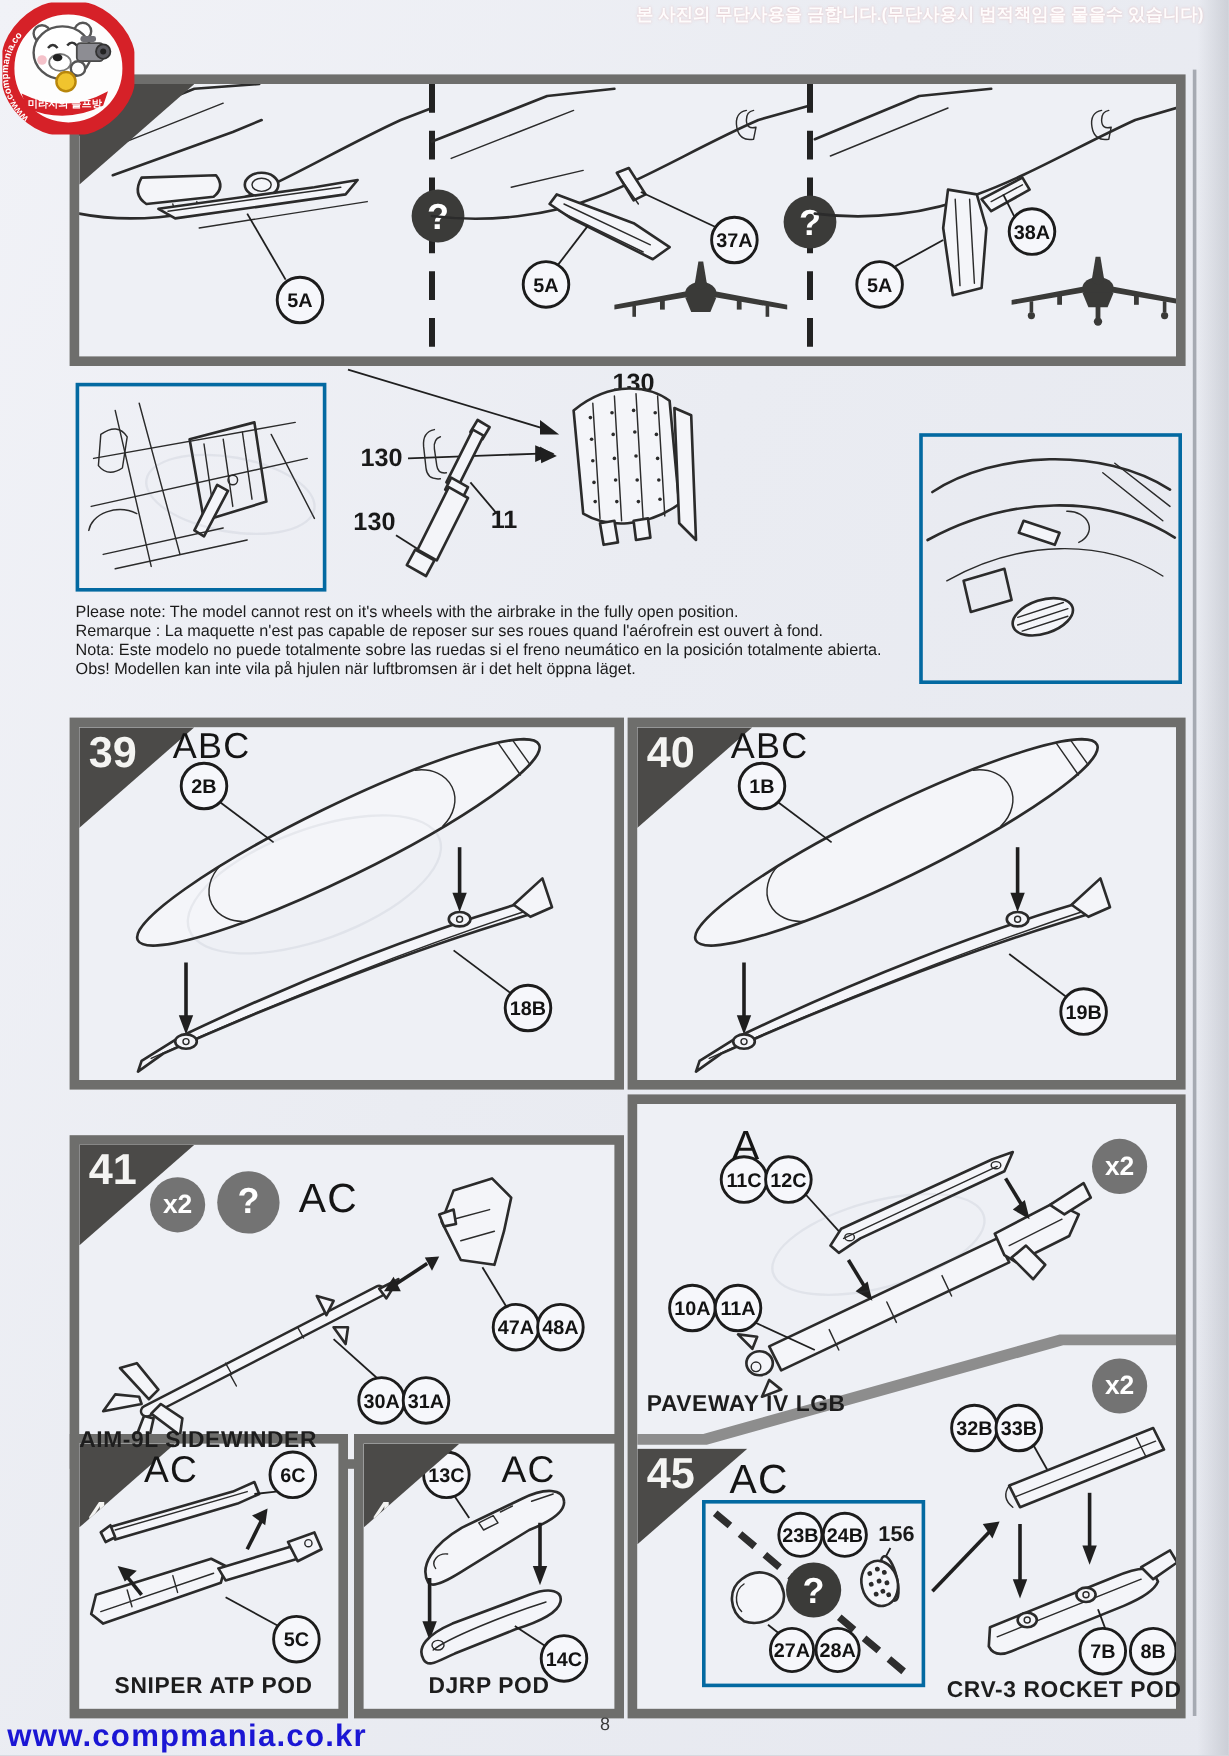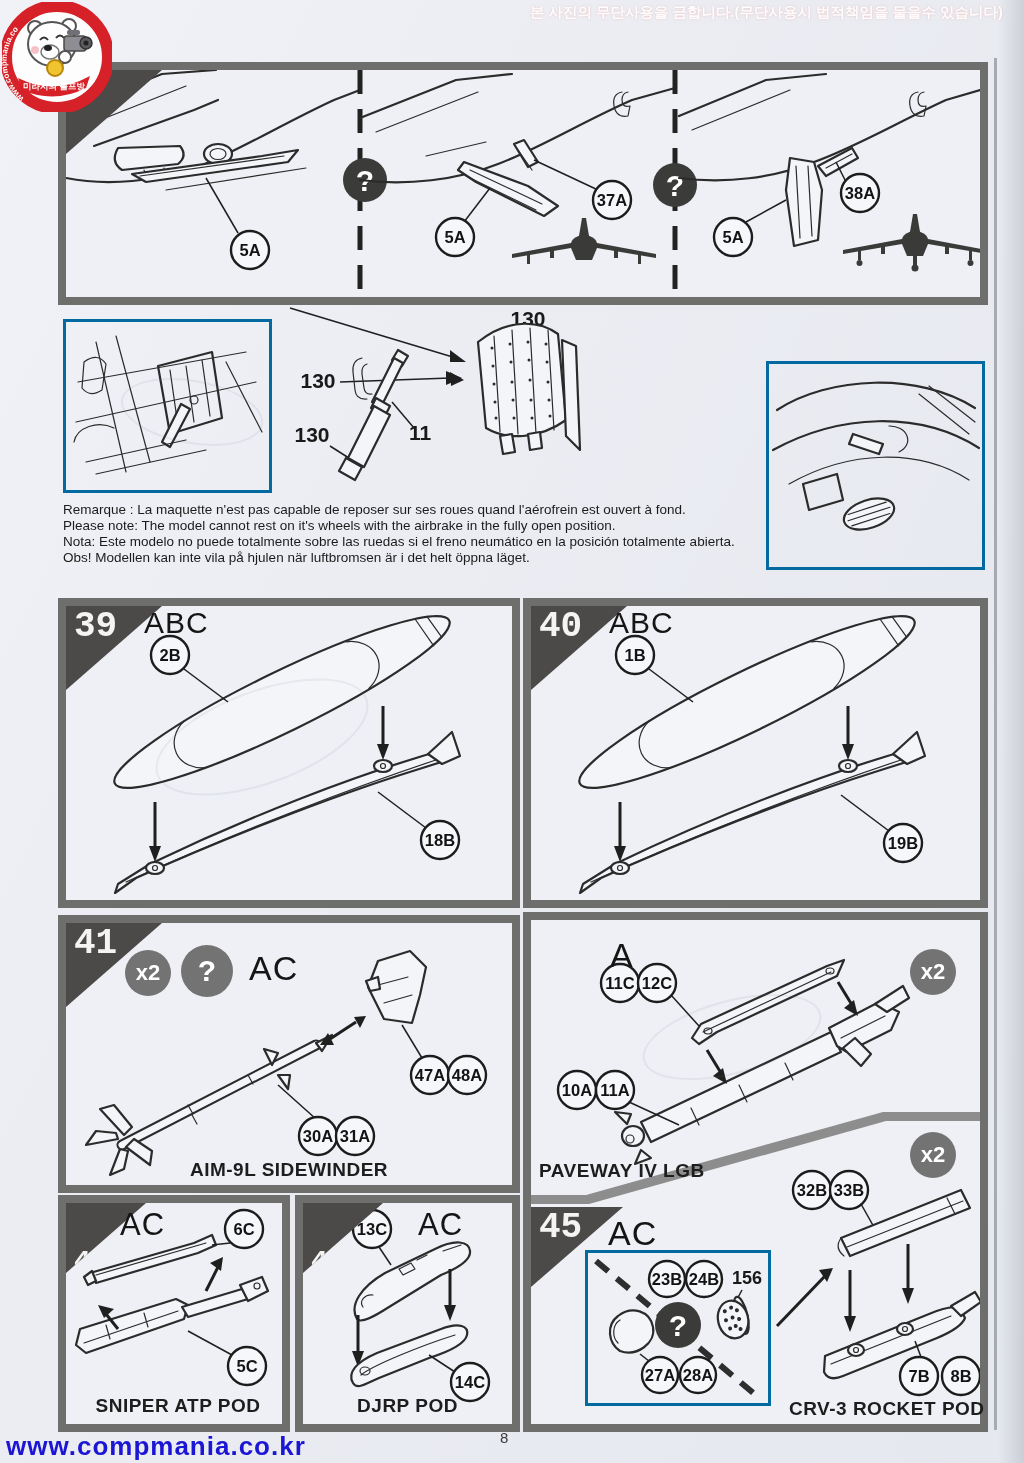--- a/index.html
+++ b/index.html
@@ -5,21 +5,21 @@
   html,body{margin:0;padding:0;background:#cfd2d8;}
   .page{position:relative;width:1024px;height:1463px;margin:0 auto;overflow:hidden;
     background:linear-gradient(115deg,#f1f2f7 0%,#eaecf2 45%,#e6e8ef 100%);
     font-family:"Liberation Sans",sans-serif;color:#1c1c1c;}
   .panel{position:absolute;border:8px solid #6e6e6c;background:#eef0f5;box-sizing:border-box;}
   .inset{position:absolute;border:3px solid #0369a1;box-sizing:border-box;background:transparent;}
   .art{position:absolute;left:0;top:0;width:100%;height:100%;}
   .corner{position:absolute;left:0;top:0;width:96px;height:84px;background:#4b4a48;
     clip-path:polygon(0 0,100% 0,0 100%);z-index:5;}
   .corner.small{width:80px;height:70px;}
-  .stepnum{position:absolute;left:8px;top:0px;font-weight:bold;font-size:36px;color:#f4f4f2;font-family:Liberation Mono, monospace;}
+  .stepnum{position:absolute;left:8px;top:0px;font-weight:bold;font-size:36px;color:#f4f4f2;}
   .corner.small .stepnum{font-size:28px;margin-top:43px;}
   .scheme{position:absolute;font-weight:normal;font-size:30px;color:#151515;z-index:6;letter-spacing:1px;}
   .badge{position:absolute;border-radius:50%;background:#737373;color:#fff;display:flex;
     align-items:center;justify-content:center;font-weight:bold;z-index:6;}
   .badge.x2{width:46px;height:46px;font-size:22px;}
   .badge.q{width:52px;height:52px;font-size:30px;}
   .caption{position:absolute;font-weight:600;font-size:19px;color:#1d1d1d;letter-spacing:.5px;z-index:6;white-space:nowrap;}
   .note{position:absolute;left:63px;top:502px;width:740px;font-size:13.5px;line-height:16px;color:#1b1b1b;z-index:4;}
   .note div{white-space:nowrap;}
   .wm{position:absolute;left:530px;top:3px;width:492px;font-weight:bold;font-size:14.5px;
@@ -240,22 +240,22 @@
         <circle cx="279" cy="100" r="1.5"></circle>
         <circle cx="280" cy="116" r="1.5"></circle>
     </g>
     <path class="sf" d="M230,136 l12,-2 3,18 -12,2 z"></path>
     <path class="sf" d="M258,134 l12,-2 2,16 -12,2 z"></path>
     <path class="sf" d="M292,40 L306,46 L310,150 L296,136 Z"></path>
     <polygon class="ah" points="194,80 180,72 181,86"></polygon>
   </svg>
 
   <div class="note">
+    <div>Please note: The model cannot rest on it's wheels with the airbrake in the fully open position.</div>
     <div>Remarque : La maquette n'est pas capable de reposer sur ses roues quand l'aérofrein est ouvert à fond.</div>
-    <div>Please note: The model cannot rest on it's wheels with the airbrake in the fully open position.</div>
     <div>Nota: Este modelo no puede totalmente sobre las ruedas si el freno neumático en la posición totalmente abierta.</div>
     <div>Obs! Modellen kan inte vila på hjulen när luftbromsen är i det helt öppna läget.</div>
   </div>
 
   <section class="panel" style="left:58px;top:598px;width:462px;height:310px;">
     <div class="corner">
       <span class="stepnum">39</span>
     </div>
     <div class="scheme" style="left:78px;top:0px;">ABC</div>
     <svg class="art" viewBox="0 0 446 294">
@@ -310,21 +310,21 @@
         <circle class="s thin" cx="317" cy="160" r="2.5"></circle>
       <path class="ld" d="M118,63 L162,96"></path>
       <circle class="pc" cx="104" cy="49" r="19"></circle>
       <text class="pct" x="104" y="55" text-anchor="middle">1B</text>
       <path class="ld" d="M358,225 L310,189"></path>
       <circle class="pc" cx="372" cy="237" r="19"></circle>
       <text class="pct" x="372" y="243" text-anchor="middle">19B</text>
     </svg>
   </section>
 
-  <section class="panel" style="left:58px;top:915px;width:462px;height:278px;">
+  <section class="panel" style="left:58px;top:946px;width:462px;height:278px;">
     <div class="corner">
       <span class="stepnum">41</span>
     </div>
     <div class="badge x2" style="left:59px;top:27px;">x2</div>
     <div class="badge q" style="left:115px;top:22px;">?</div>
     <div class="scheme" style="left:183px;top:26px;font-size:34px;">AC</div>
     <svg class="art" viewBox="0 0 446 262">
       <path class="tube-o" d="M56,222 L250,122"></path>
       <path class="tube-i" d="M56,222 L250,122"></path>
       <path class="s thin" d="M122,182 l5,9 M126,192 l5,9 M182,152 l5,9"></path>
@@ -345,21 +345,21 @@
       <circle class="pc" cx="364" cy="152" r="19"></circle>
       <text class="pct" x="364" y="158" text-anchor="middle">47A</text>
       <circle class="pc" cx="401" cy="152" r="19"></circle>
       <text class="pct" x="401" y="158" text-anchor="middle">48A</text>
       <path class="ld" d="M250,196 L212,162"></path>
       <circle class="pc" cx="252" cy="213" r="19"></circle>
       <text class="pct" x="252" y="219" text-anchor="middle">30A</text>
       <circle class="pc" cx="289" cy="213" r="19"></circle>
       <text class="pct" x="289" y="219" text-anchor="middle">31A</text>
     </svg>
-    <div class="caption" style="left:0;top:236px;width:100%;text-align:center;">AIM-9L SIDEWINDER</div>
+    <div class="caption" style="left:0;top:236px;width:100%;">AIM-9L SIDEWINDER</div>
   </section>
 
   <section class="panel" style="left:523px;top:912px;width:465px;height:520px;">
     <div class="scheme" style="left:79px;top:16px;font-size:34px;">A</div>
     <div class="badge x2" style="left:379px;top:29px;">x2</div>
     <div class="caption" style="left:8px;top:240px;">PAVEWAY IV LGB</div>
 
     <svg class="art" viewBox="0 0 449 504">
 
       <path class="sf" d="M161,118 L170,104 L296,46 L313,40 L306,56 L186,112 L168,124 Z"></path>

